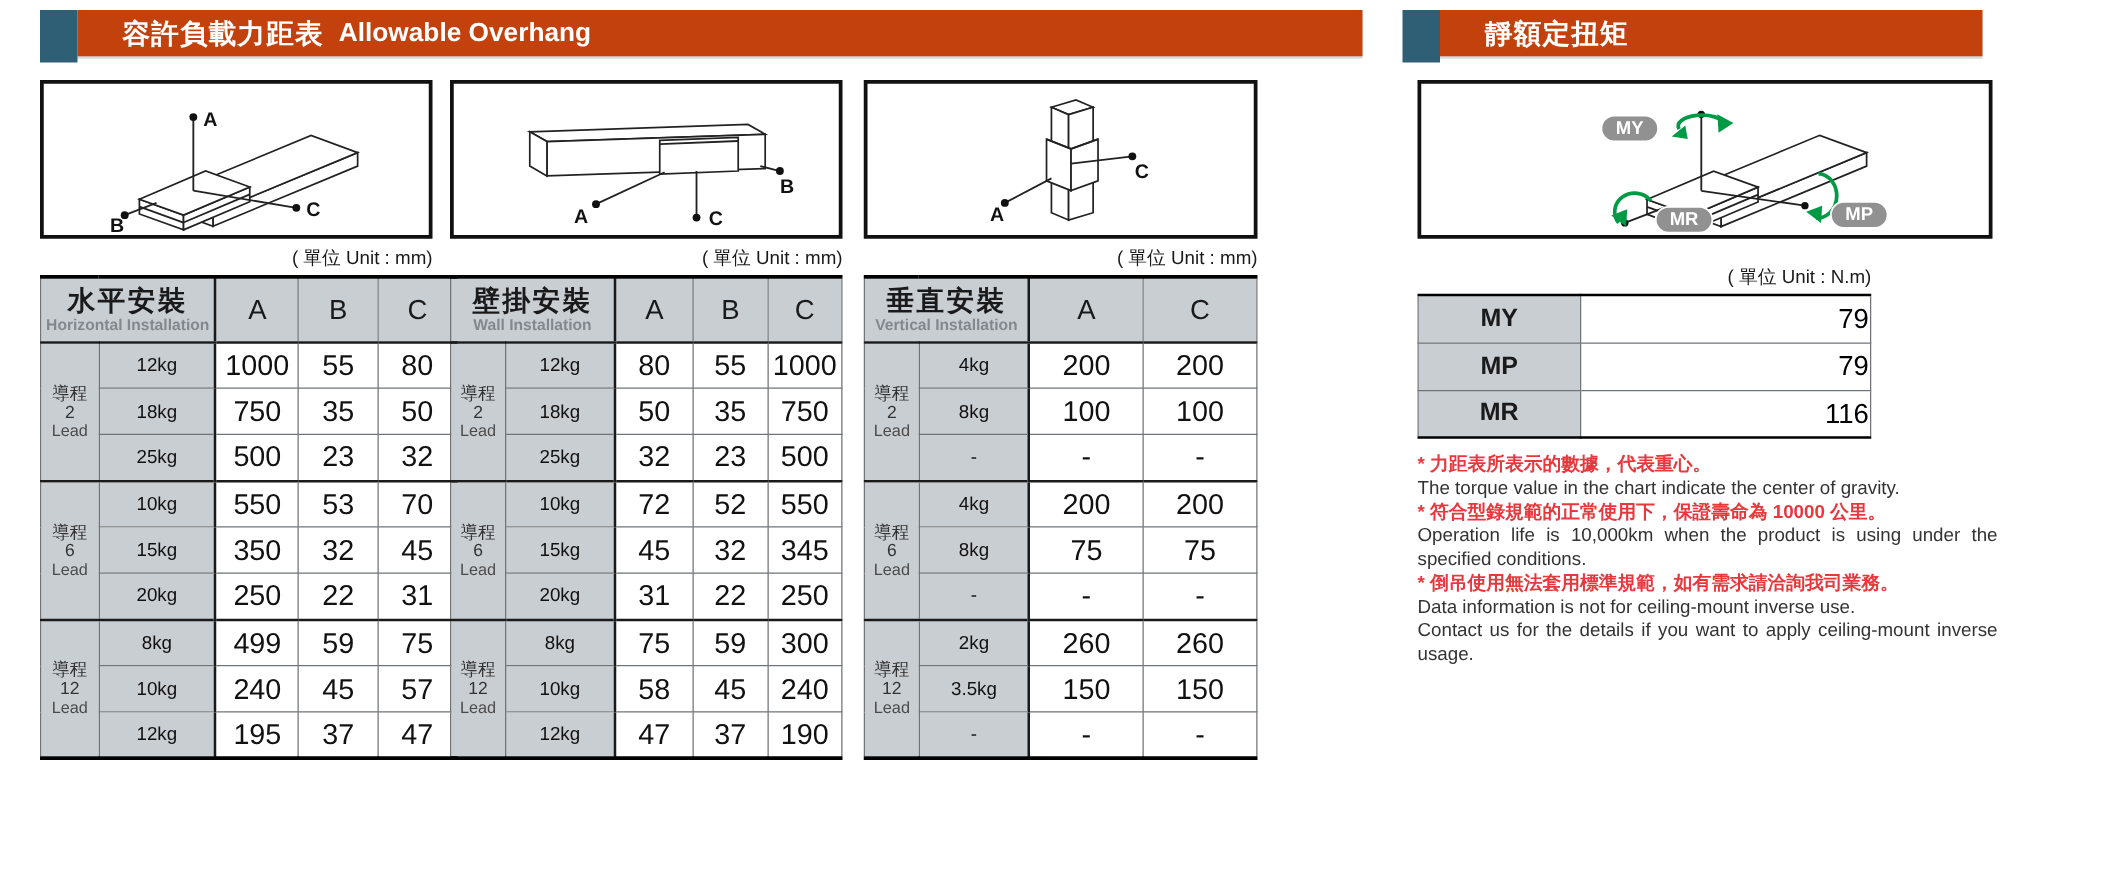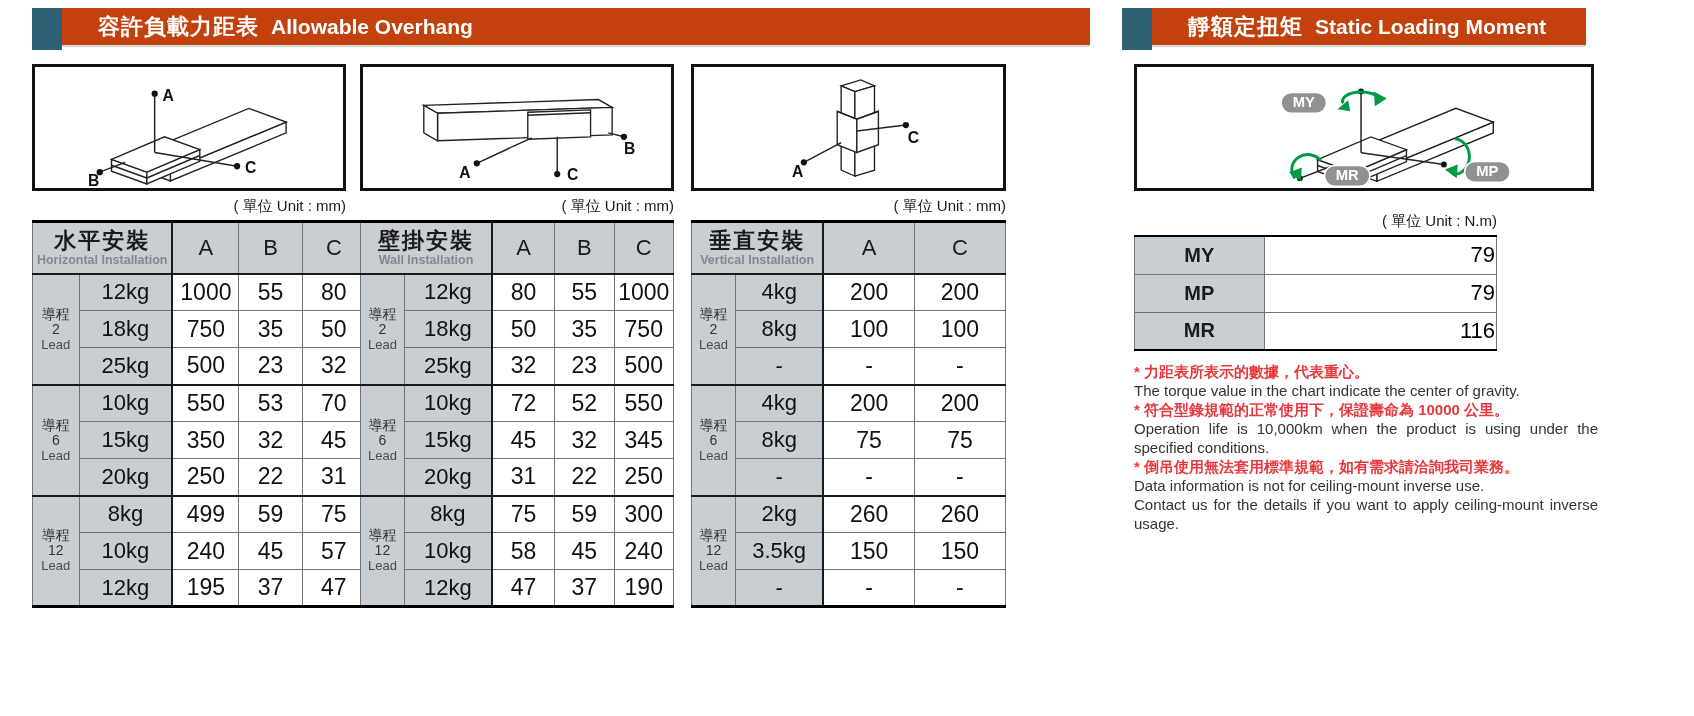--- a/index.html
+++ b/index.html
@@ -36,21 +36,21 @@
   .ov tr{height:37px;}
   .ov tr.h{height:52px;}
   .ov tr.h th{border-bottom:2px solid #1a1a1a;}
   .ov tr.gs td{border-top:2px solid #1a1a1a;}
   .ttl,.colh,.lead,.load{background:#c9ced3;}
   .ttl-zh{font-size:22px;color:#1a1a1a;letter-spacing:2px;line-height:24px;}
   .ttl-en{font-size:12.5px;color:#82888d;line-height:14px;}
   .colh{font-size:22px;font-weight:normal;color:#1a1a1a;}
   .lead{font-size:14px;color:#333;line-height:15px;}
   .lead .len{font-size:13px;color:#4a4a4a;}
-  .load{font-size:22px;color:#111;}
+  .load{font-size:15px;color:#111;}
   .val{font-size:23px;background:#fff;color:#111;}
   .vf{border-left:2px solid #1a1a1a !important;}
 
   
   .mo{position:absolute;left:1134px;top:235px;width:363px;border-collapse:collapse;table-layout:fixed;
       border-top:2px solid #000;border-bottom:2px solid #000;}
   .mo tr{height:38px;}
   .mo th{width:35%;background:#c9ced3;font-weight:bold;font-size:20px;color:#1a1a1a;border:1px solid #707478;}
   .mo td{background:#fff;font-size:22px;color:#000000;text-align:right;border:1px solid #707478;}
 
@@ -70,21 +70,20 @@
     <div class="hdr-bar">
       <span class="hdr-zh">容許負載力距表</span>
       <span class="hdr-en">Allowable Overhang</span>
     </div>
   </div>
 
   <div class="hdr" style="left:1122px;width:464px;">
     <div class="hdr-sq"></div>
     <div class="hdr-bar">
       <span class="hdr-zh">靜額定扭矩</span>
-      <span class="hdr-en">Static Loading Moment</span>
     </div>
   </div>
 
   <div class="dbox" style="left:32px;width:314px;">
     <svg viewBox="0 0 314 121" preserveAspectRatio="xMidYMid meet">
       <g>
         <polygon class="dface" points="138,104 256,55 256,66 138,115"></polygon>
         <polygon class="dface" points="100,90 138,104 138,115 100,101"></polygon>
         <polygon class="dface" points="100,90 218,41 256,55 138,104"></polygon>
         <polygon class="dface" points="78,93 78,105 114,118 114,106"></polygon>

